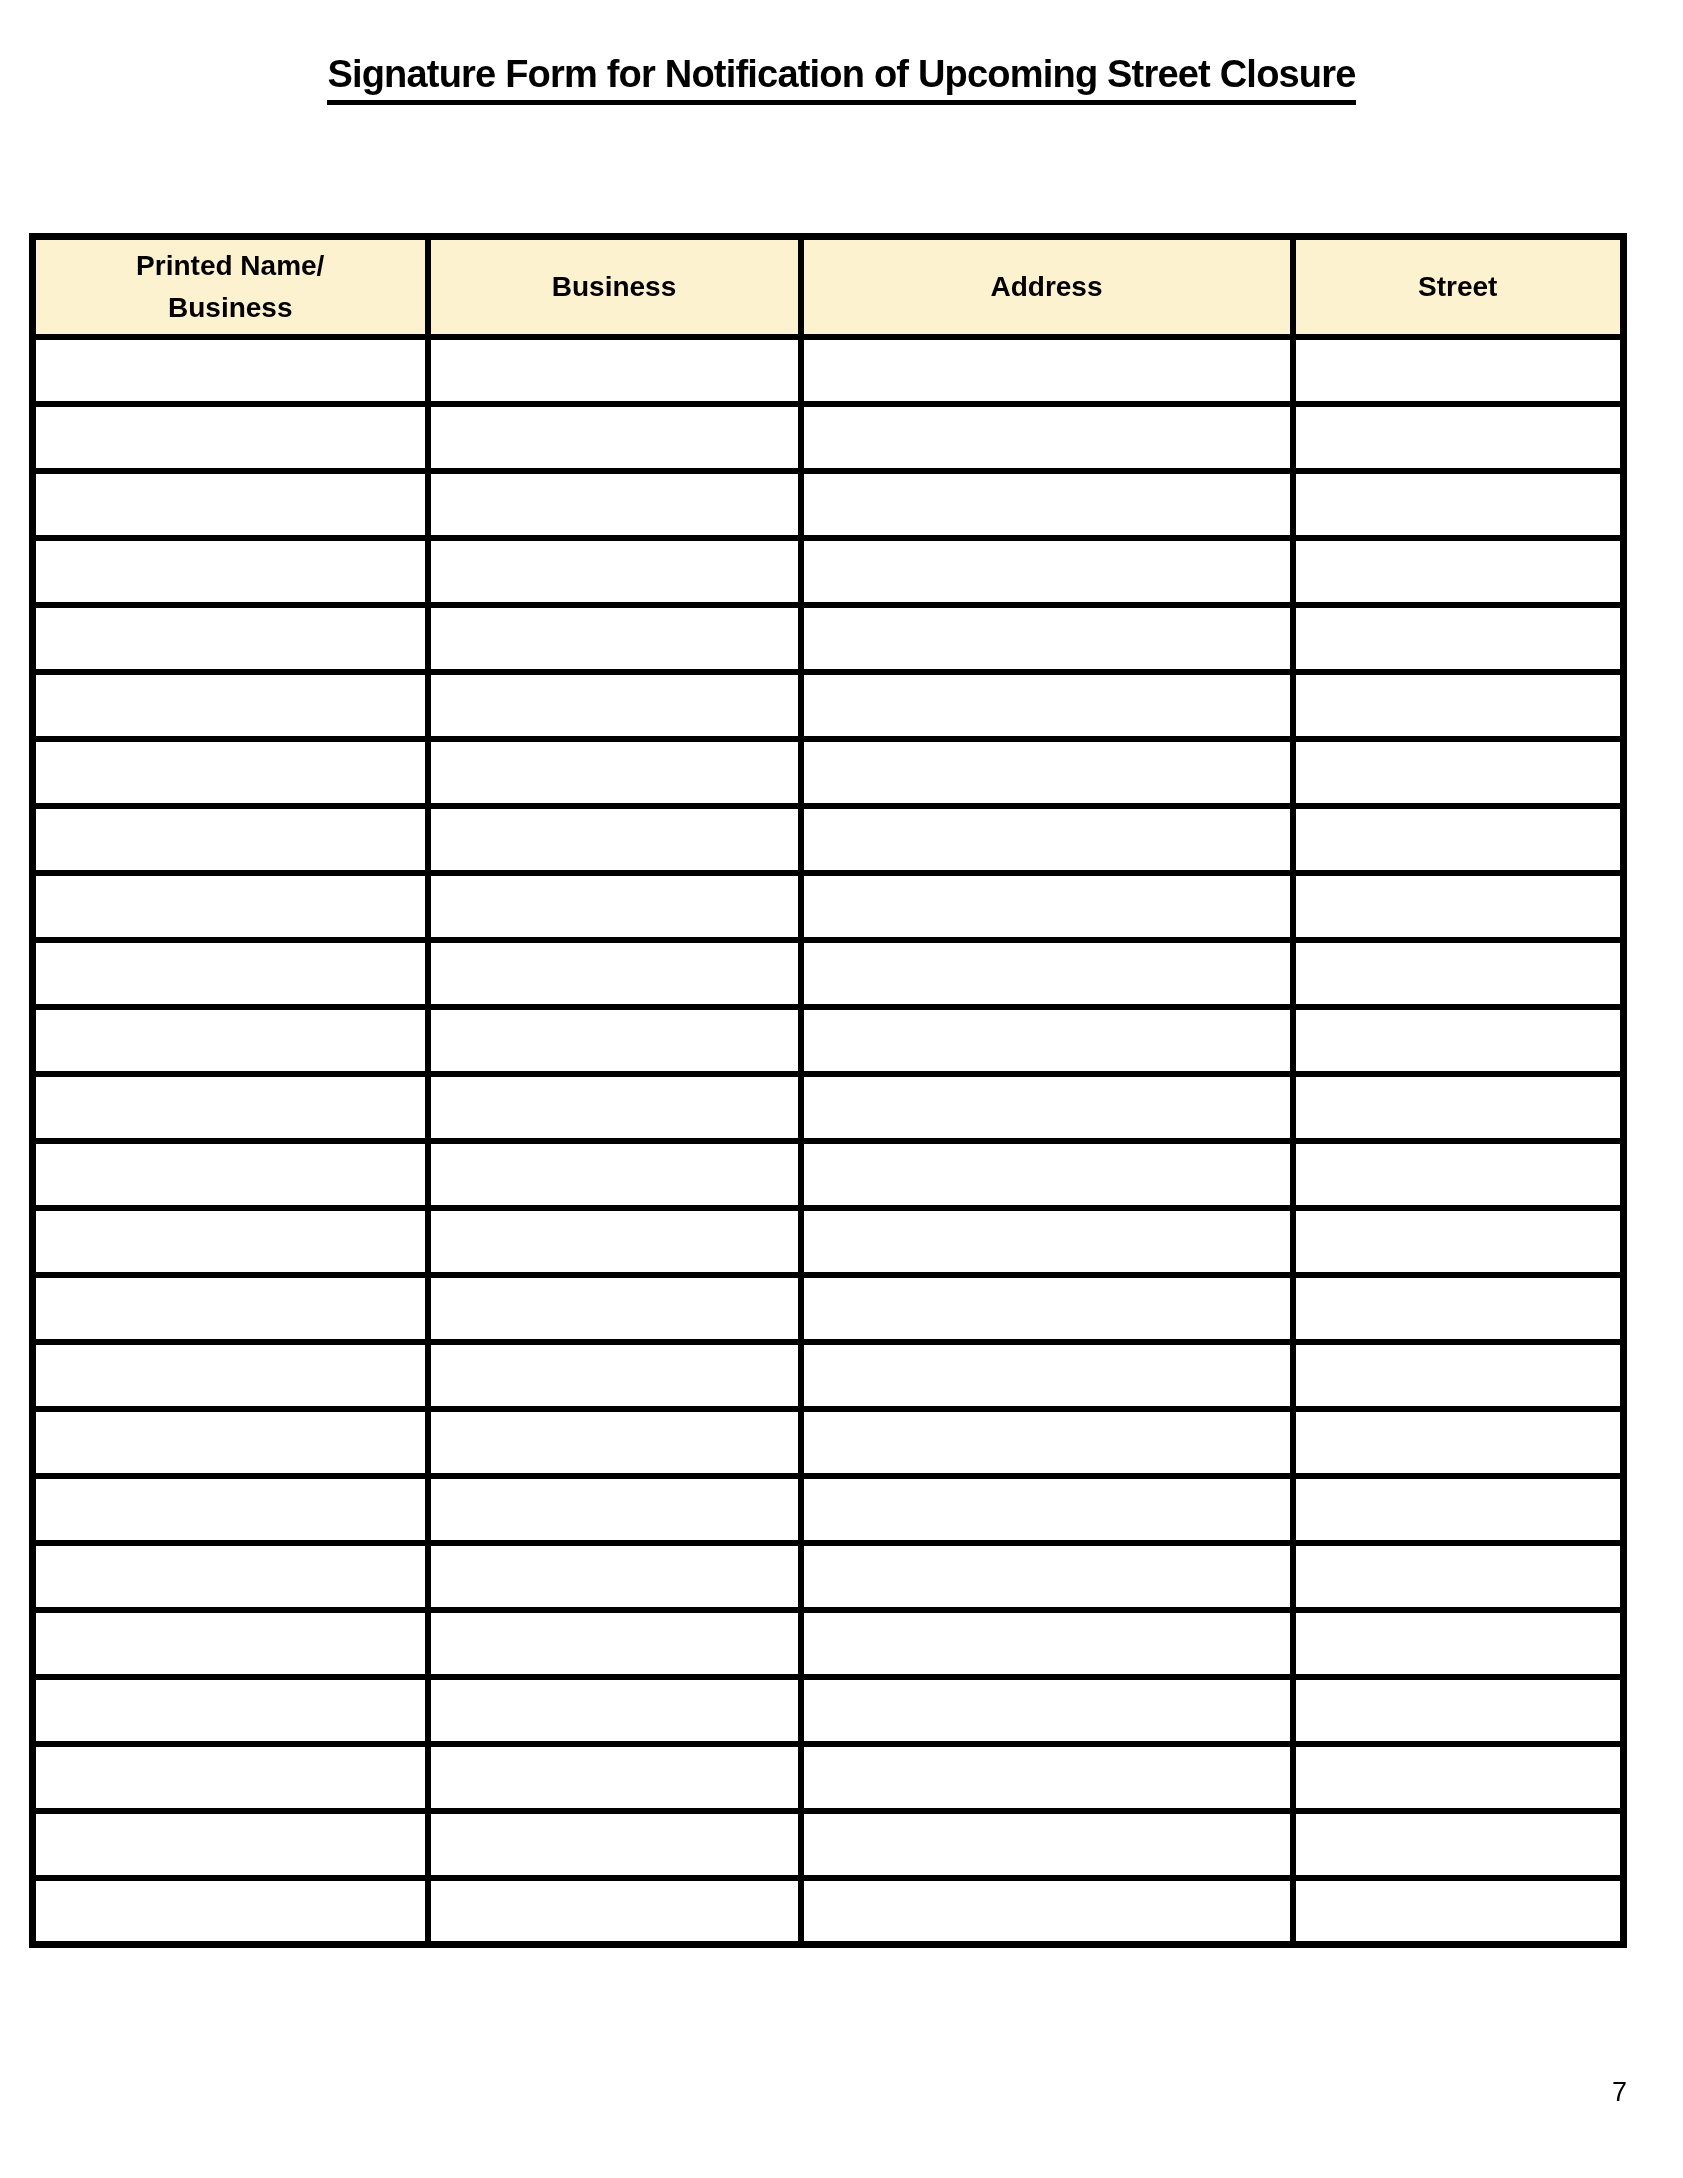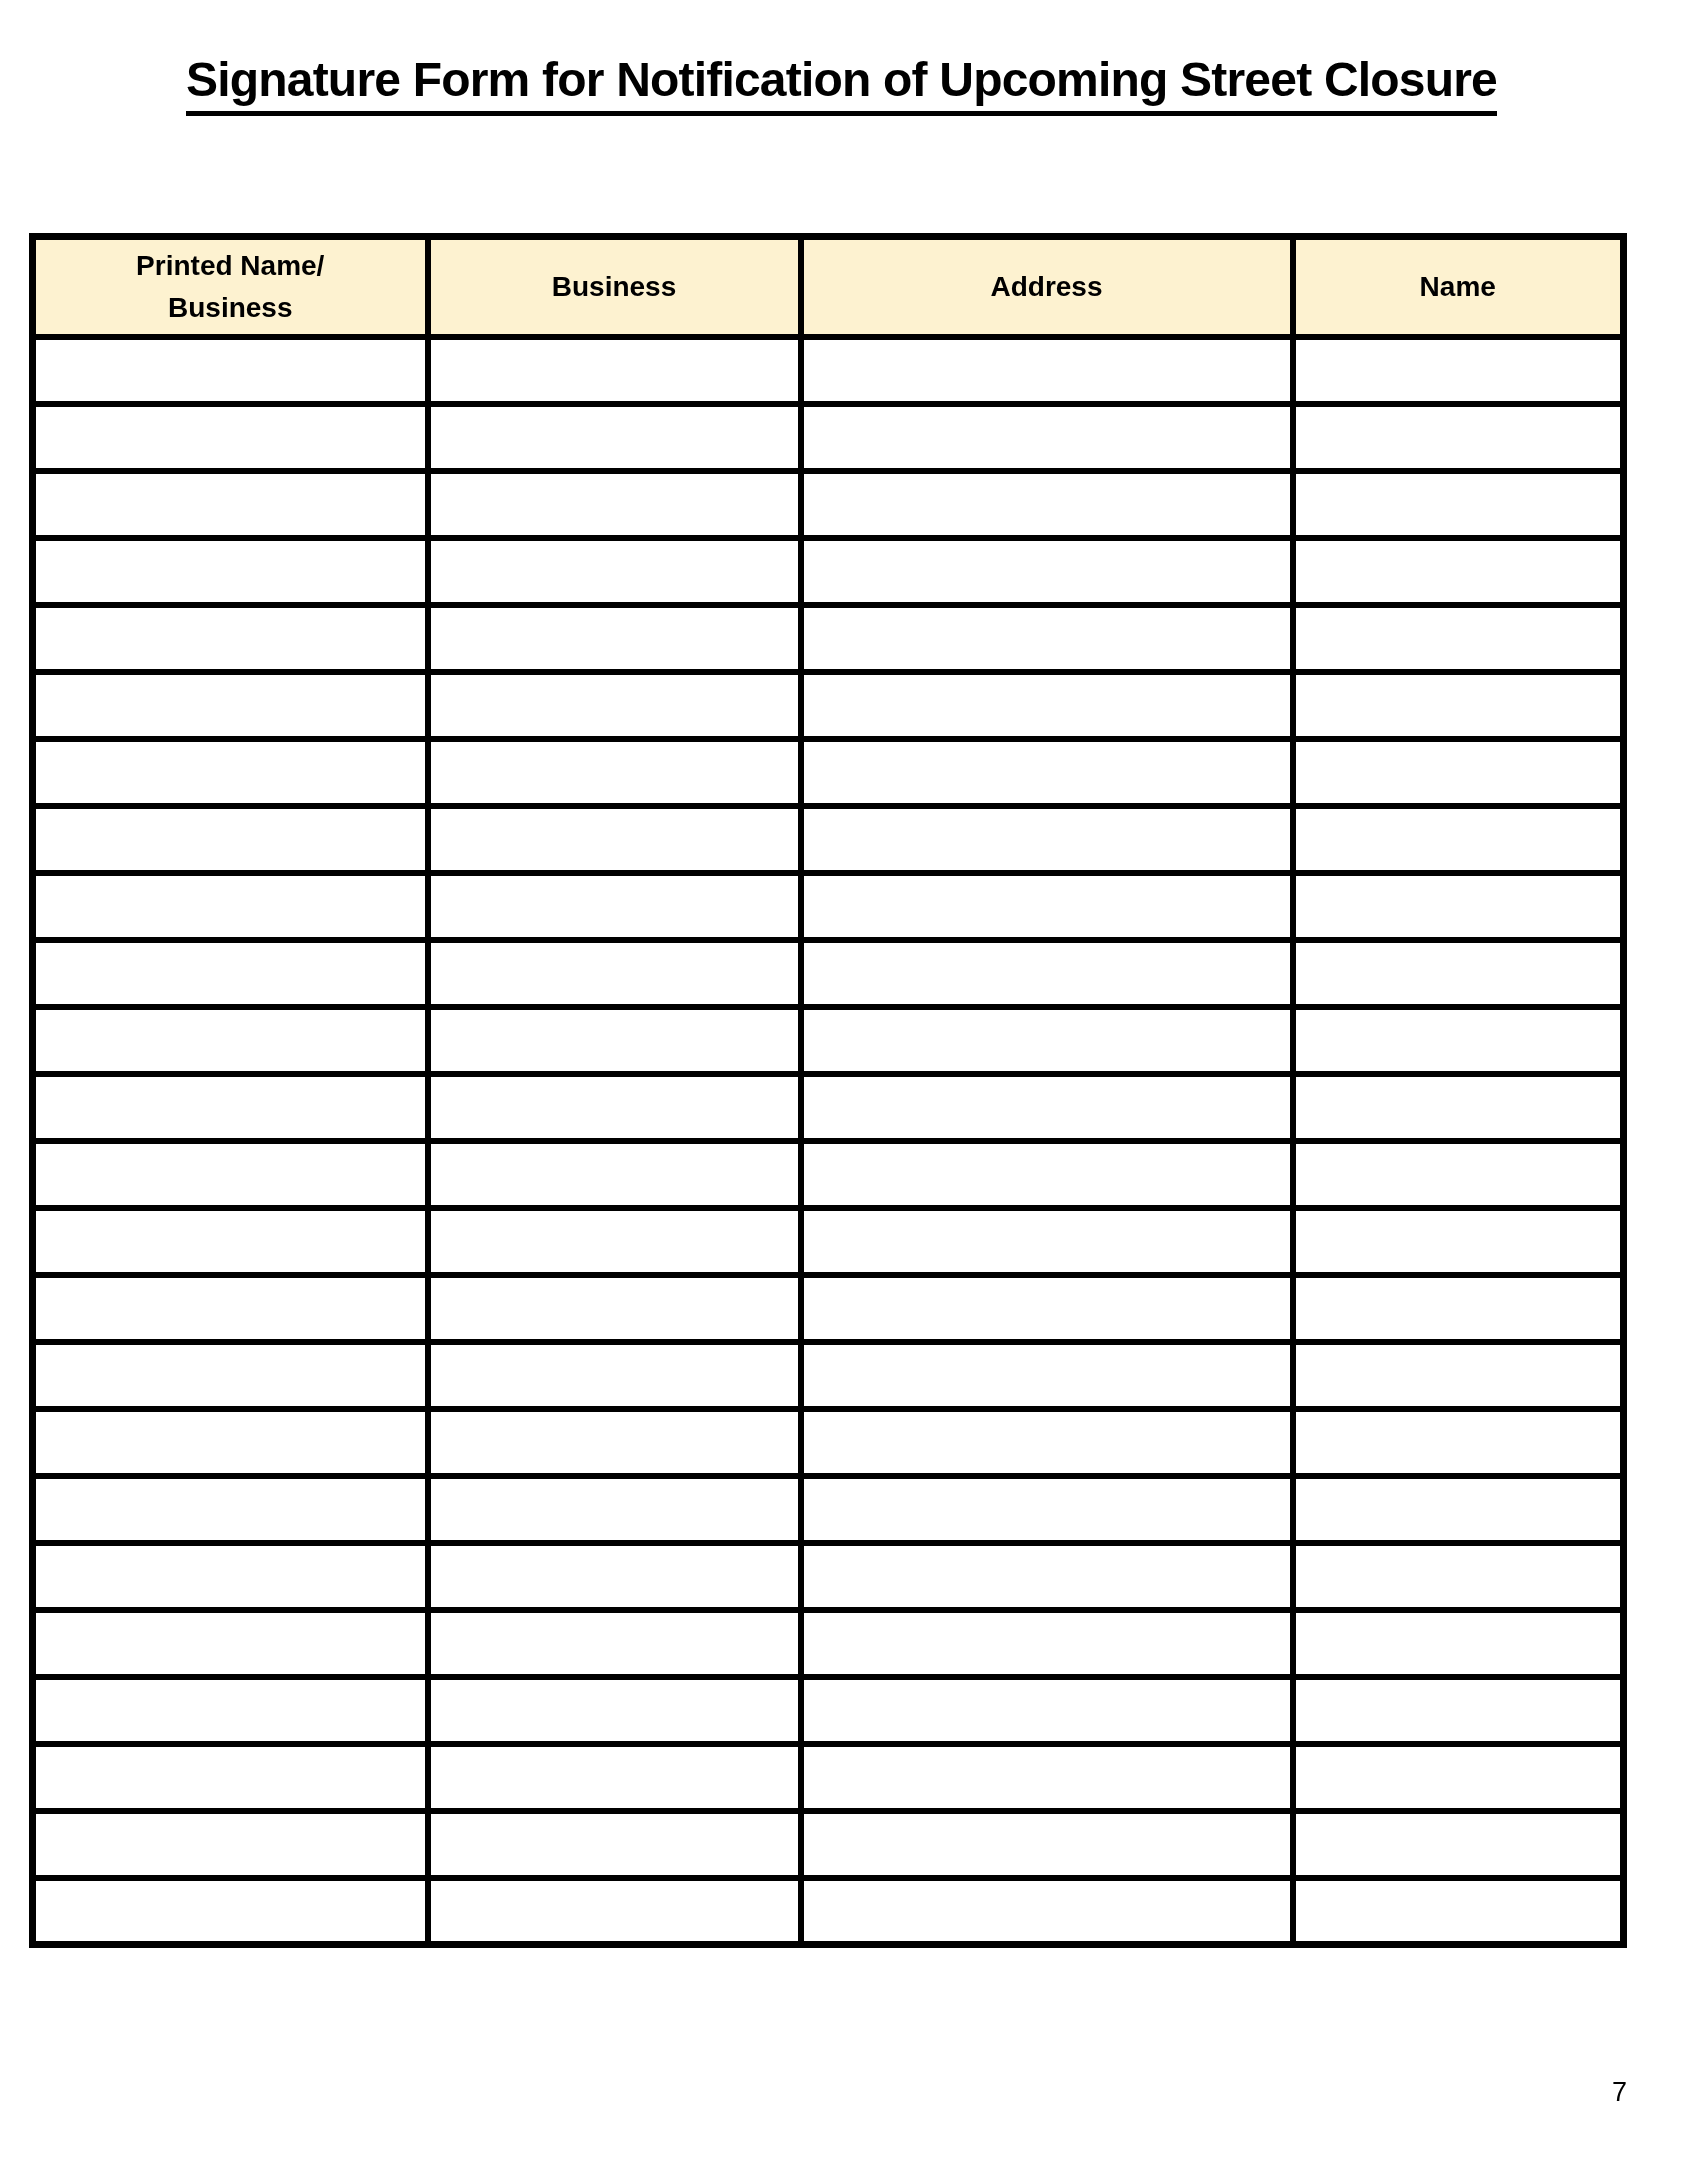--- a/index.html
+++ b/index.html
@@ -15,21 +15,21 @@
   }
   .title-wrap {
     position: absolute;
     top: 54px;
     left: 0;
     width: 100%;
     text-align: center;
   }
   .title {
     display: inline-block;
-    font-size: 48px;
+    font-size: 38px;
     font-weight: bold;
     letter-spacing: -0.8px;
     line-height: 1.1;
     padding-bottom: 4px;
     border-bottom: 5px solid #000000;
   }
   table.sig-table {
     position: absolute;
     left: 29px;
     top: 233px;
@@ -80,21 +80,21 @@
         <col style="width: 373px;">
         <col style="width: 492px;">
         <col style="width: 331px;">
       </colgroup>
     <thead>
       <tr>
         <th>Printed Name/
 Business</th>
         <th>Business</th>
         <th>Address</th>
-        <th>Name</th>
+        <th>Street</th>
       </tr>
     </thead>
     <tbody>
         <tr>
           <td></td>
           <td></td>
           <td></td>
           <td></td>
         </tr>
         <tr>

